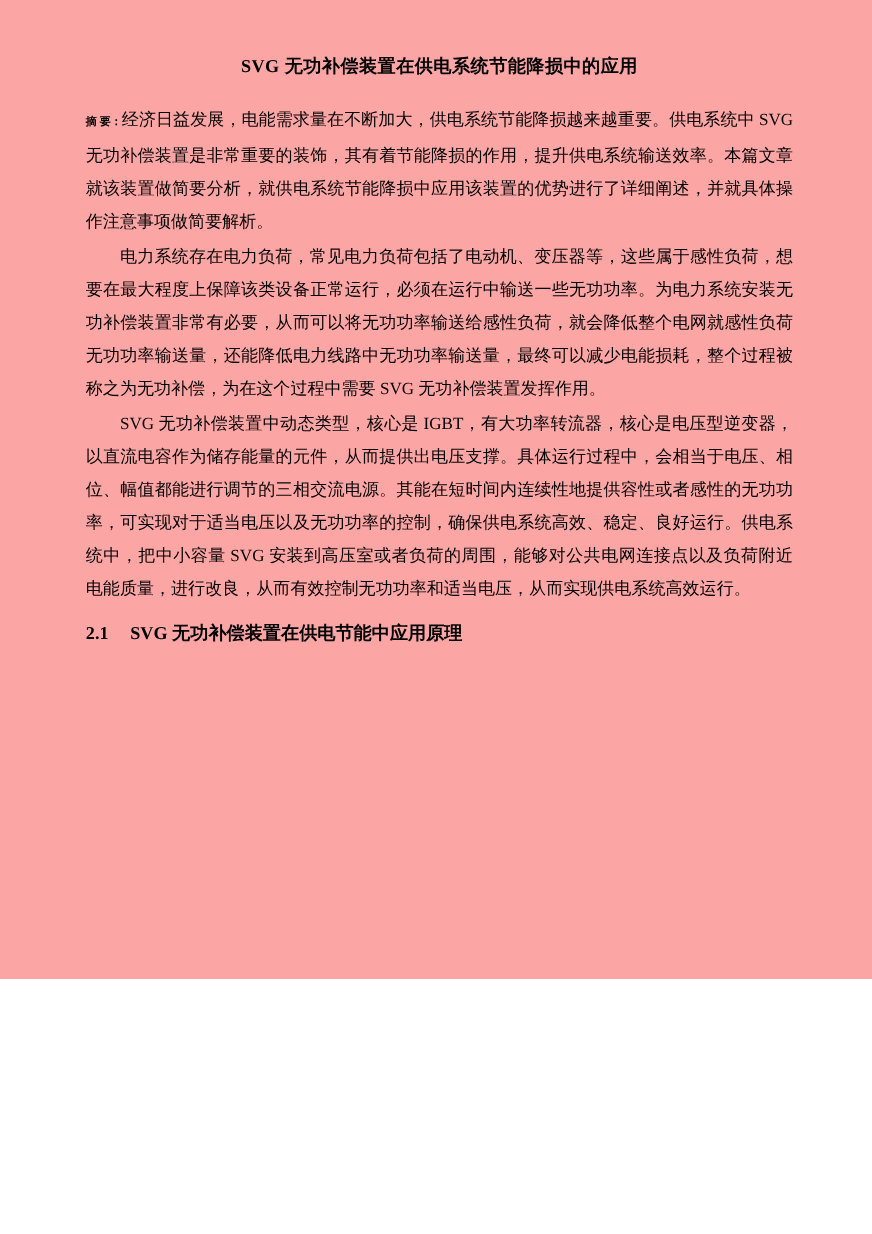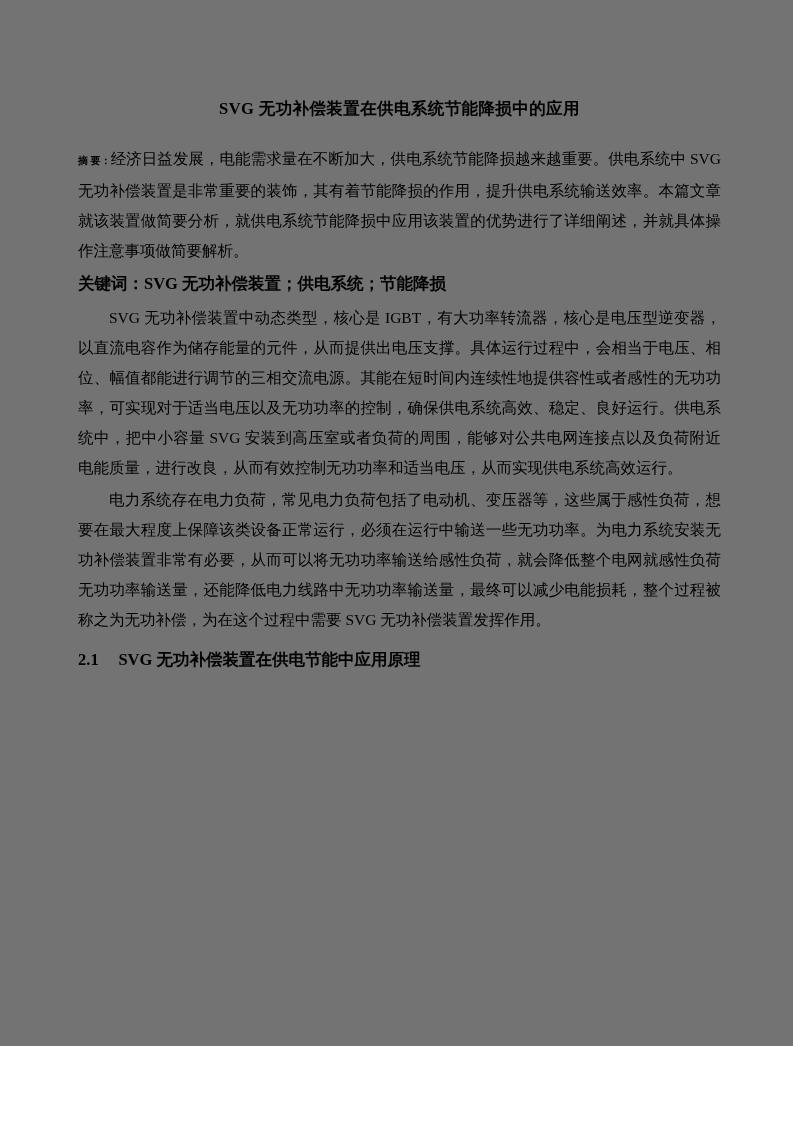--- a/index.html
+++ b/index.html
@@ -6,25 +6,25 @@
     margin: 0;
     padding: 0;
     background: #ffffff;
   }
   body {
     font-family: "Liberation Serif", "DejaVu Serif", serif;
     color: #000000;
   }
   .page {
     width: 793px;
-    height: 1046px;
+    height: 890px;
     position: relative;
-    background: #737373;
+    background: #fca5a5;
     box-sizing: border-box;
-    padding: 97px 72px 60px 78px;
+    padding: 48px 72px 60px 78px;
     overflow: hidden;
   }
   .doc-title {
     text-align: center;
     font-size: 16.5px;
     font-weight: bold;
     letter-spacing: 0.4px;
     margin: 0 0 22px 0;
     line-height: 1.5;
   }
@@ -75,24 +75,23 @@
 </style>
 </head>
 <body>
 
 <div class="page">
 
   <h1 class="doc-title">SVG 无功补偿装置在供电系统节能降损中的应用</h1>
 
   <p class="para"><span class="abstract-label">摘 要：</span><span>经济日益发展，电能需求量在不断加大，供电系统节能降损越来越重要。供电系统中 SVG 无功补偿装置是非常重要的装饰，其有着节能降损的作用，提升供电系统输送效率。本篇文章就该装置做简要分析，就供电系统节能降损中应用该装置的优势进行了详细阐述，并就具体操作注意事项做简要解析。</span></p>
 
-  <p class="keywords">关键词：SVG 无功补偿装置；供电系统；节能降损</p>
 
 
 
+  <p class="para indent">电力系统存在电力负荷，常见电力负荷包括了电动机、变压器等，这些属于感性负荷，想要在最大程度上保障该类设备正常运行，必须在运行中输送一些无功功率。为电力系统安装无功补偿装置非常有必要，从而可以将无功功率输送给感性负荷，就会降低整个电网就感性负荷无功功率输送量，还能降低电力线路中无功功率输送量，最终可以减少电能损耗，整个过程被称之为无功补偿，为在这个过程中需要 SVG 无功补偿装置发挥作用。</p>
+
   <p class="para indent">SVG 无功补偿装置中动态类型，核心是 IGBT，有大功率转流器，核心是电压型逆变器，以直流电容作为储存能量的元件，从而提供出电压支撑。具体运行过程中，会相当于电压、相位、幅值都能进行调节的三相交流电源。其能在短时间内连续性地提供容性或者感性的无功功率，可实现对于适当电压以及无功功率的控制，确保供电系统高效、稳定、良好运行。供电系统中，把中小容量 SVG 安装到高压室或者负荷的周围，能够对公共电网连接点以及负荷附近电能质量，进行改良，从而有效控制无功功率和适当电压，从而实现供电系统高效运行。</p>
-
-  <p class="para indent">电力系统存在电力负荷，常见电力负荷包括了电动机、变压器等，这些属于感性负荷，想要在最大程度上保障该类设备正常运行，必须在运行中输送一些无功功率。为电力系统安装无功补偿装置非常有必要，从而可以将无功功率输送给感性负荷，就会降低整个电网就感性负荷无功功率输送量，还能降低电力线路中无功功率输送量，最终可以减少电能损耗，整个过程被称之为无功补偿，为在这个过程中需要 SVG 无功补偿装置发挥作用。</p>
 
 
   <h3 class="h2"><span>2.1</span><span class="sp"></span><span>SVG 无功补偿装置在供电节能中应用原理</span></h3>
 
 </div>
 
 </body></html>

